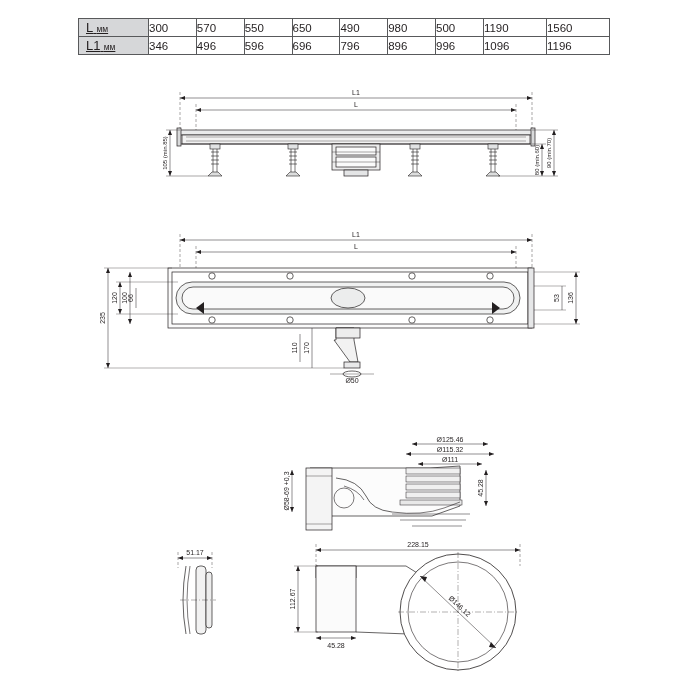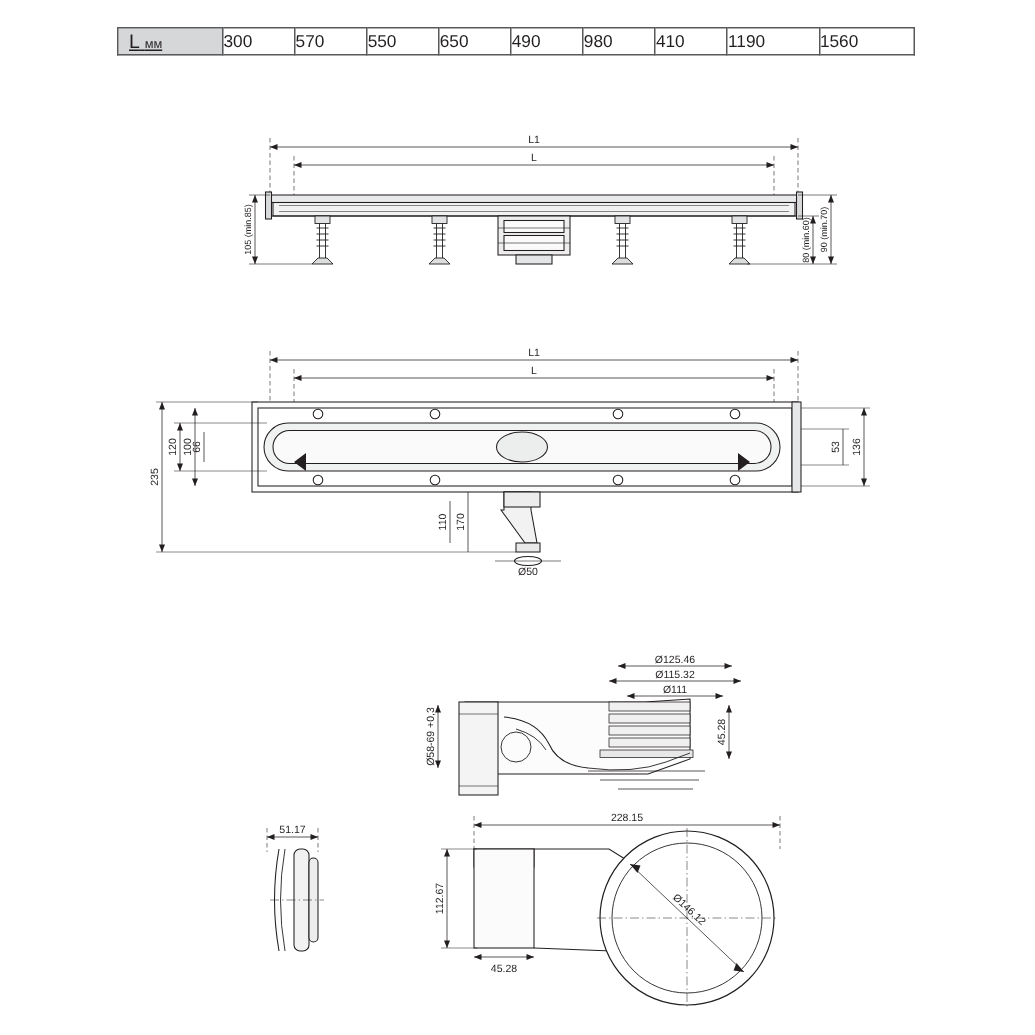--- a/index.html
+++ b/index.html
@@ -74,23 +74,38 @@
       <td class="head">
         <span class="big">L</span>
         <span class="small">мм</span>
       </td>
       <td>300</td>
       <td>570</td>
       <td>550</td>
       <td>650</td>
       <td>490</td>
       <td>980</td>
-      <td>410</td>
+      <td>500</td>
       <td>1190</td>
       <td>1560</td>
+    </tr>
+    <tr>
+      <td class="head">
+        <span class="big">L1</span>
+        <span class="small">мм</span>
+      </td>
+      <td>346</td>
+      <td>496</td>
+      <td>596</td>
+      <td>696</td>
+      <td>796</td>
+      <td>896</td>
+      <td>996</td>
+      <td>1096</td>
+      <td>1196</td>
     </tr>
   </tbody>
     </table>
 
   <svg class="draw" viewBox="0 0 690 690">
     <g stroke="#231f20" fill="none" stroke-width="0.7">
 
       <g>
 
         <line x1="180" y1="98" x2="532" y2="98" stroke-width="0.5"></line>

